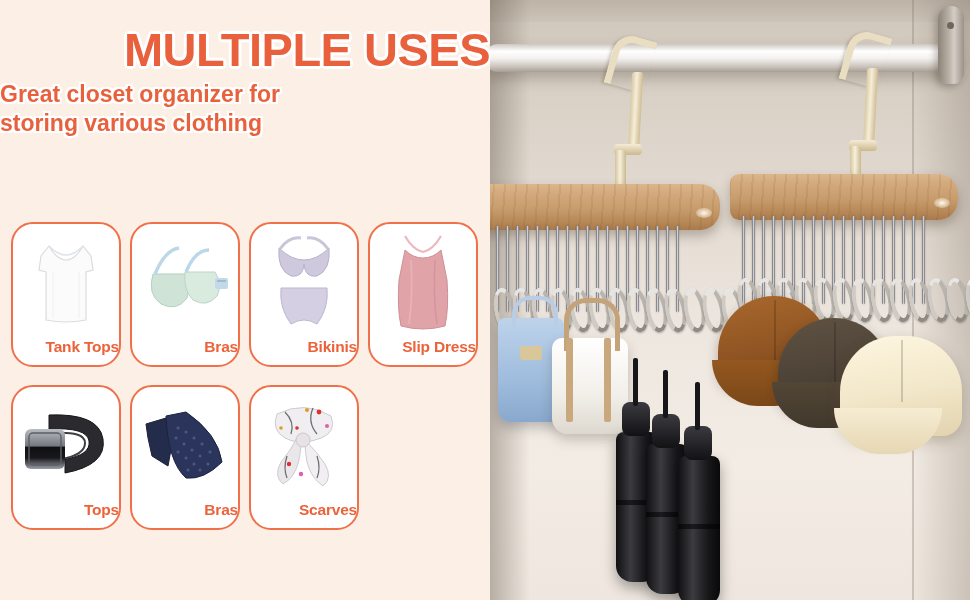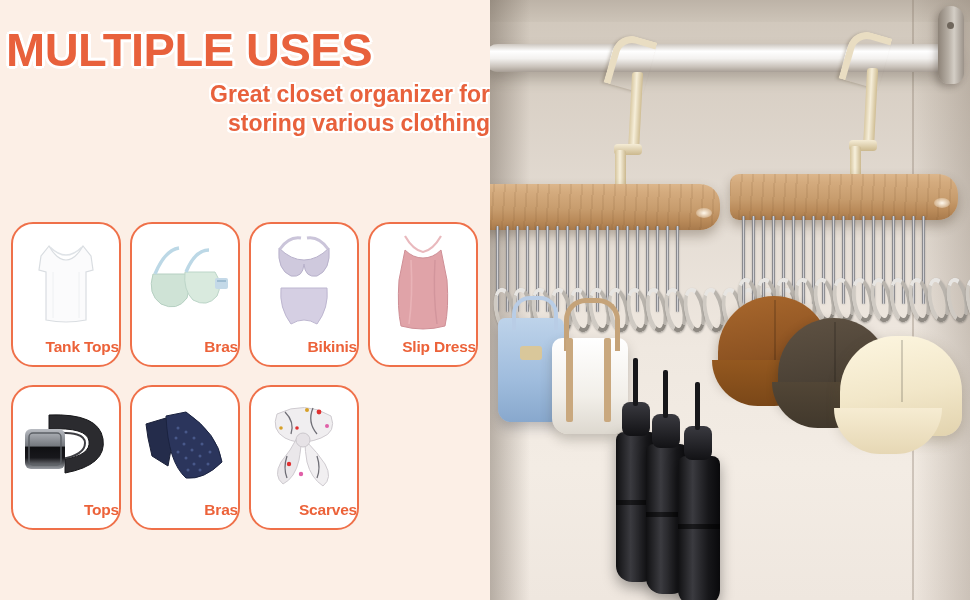--- a/index.html
+++ b/index.html
@@ -16,30 +16,30 @@
     width:490px;height:600px;
     background:#fcefe6;
     flex:0 0 490px;
     overflow:hidden;
   }
   .headline-block{padding:26px 0 0 0;text-align:center;}
   .headline{
     font-size:47px;line-height:1.02;font-weight:bold;
     color:#e8613c;letter-spacing:-0.5px;
     margin:0 0 4px 0;
-    text-align:left;
+    text-align:right;
     padding-left:6px;
     text-shadow:
        2px 0 0 #fff, -2px 0 0 #fff, 0 2px 0 #fff, 0 -2px 0 #fff,
        2px 2px 0 #fff, -2px 2px 0 #fff, 2px -2px 0 #fff, -2px -2px 0 #fff,
        3px 0 0 #fff, -3px 0 0 #fff, 0 3px 0 #fff, 0 -3px 0 #fff;
   }
   .subline{
     font-size:23px;line-height:1.26;font-weight:bold;
-    color:#e8613c;margin:6px 0 0 0;text-align:right;
+    color:#e8613c;margin:6px 0 0 0;text-align:left;
     text-shadow:
        2px 0 0 #fff, -2px 0 0 #fff, 0 2px 0 #fff, 0 -2px 0 #fff,
        2px 2px 0 #fff, -2px 2px 0 #fff, 2px -2px 0 #fff, -2px -2px 0 #fff;
   }
   .subline span{display:block;}
 
   
   .card-grid{
     position:absolute;left:11px;top:222px;
     width:468px;

